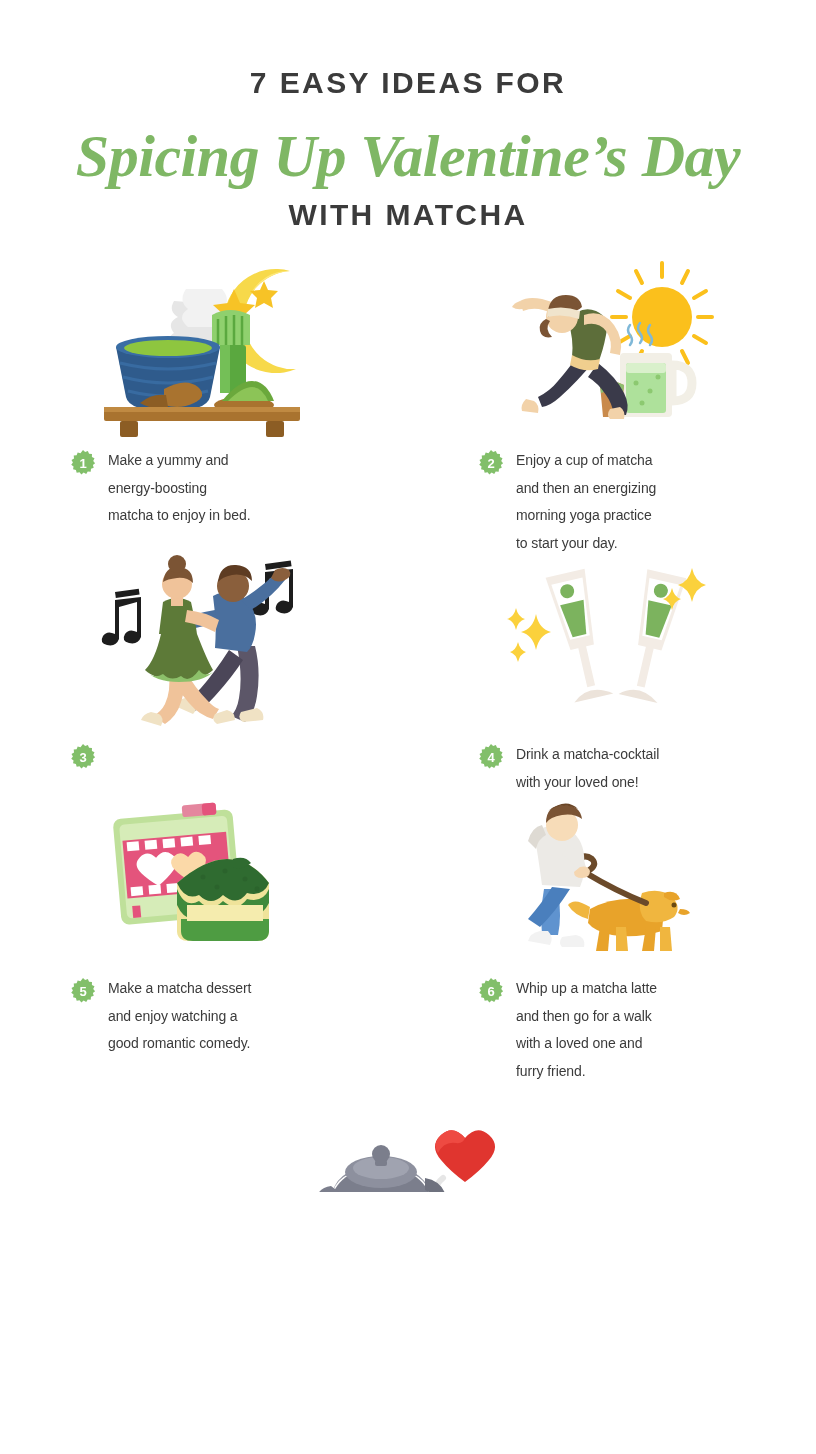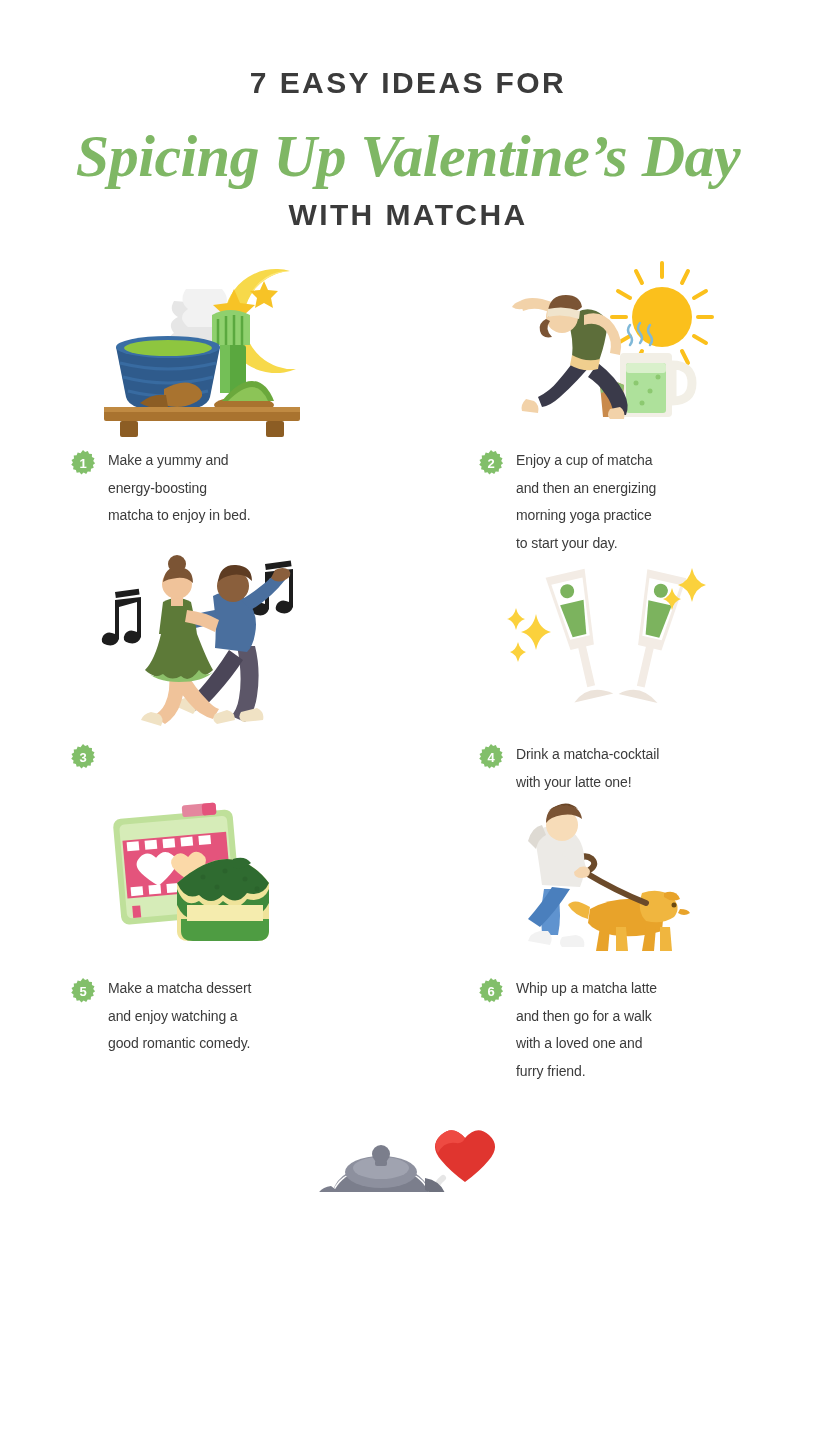--- a/index.html
+++ b/index.html
@@ -392,21 +392,21 @@
 
     <div class="cell">
       <div class="item">
         <div class="badge">
           <svg viewBox="0 0 40 40">
               <path d="M20 0 l3.2 3.1 4.3-1.4 1.8 4.2 4.5 .3 -.1 4.5 4 2.1 -2 4 2.9 3.4 -3.4 2.9 1.3 4.3 -4.2 1.6 -.5 4.5 -4.5-.3 -2.4 3.8 -3.9-2.2 -3.5 2.8 -2.8-3.5 -4.4 1 -1.2-4.3 -4.4-1.1 .8-4.4 -3.6-2.6 2.6-3.6 -2.2-3.9 3.9-2.2 -.5-4.5 4.5-.5 1.6-4.2 4.3 1.3 z" fill="#82bf6a"></path>
             </svg>
           <span class="num">4</span>
         </div>
         <div class="item-text">Drink a matcha-cocktail
-with your latte one!</div>
+with your loved one!</div>
       </div>
     </div>
 
     <div class="cell">
       <div class="art row3">
         <svg width="210" height="160" viewBox="0 0 210 160" aria-hidden="true">
 
           <g transform="rotate(-5 90 70)">
             <rect x="18" y="16" width="120" height="106" rx="8" fill="#bfe09a"></rect>
             <rect x="24" y="22" width="108" height="94" rx="5" fill="#d6ecb8"></rect>

